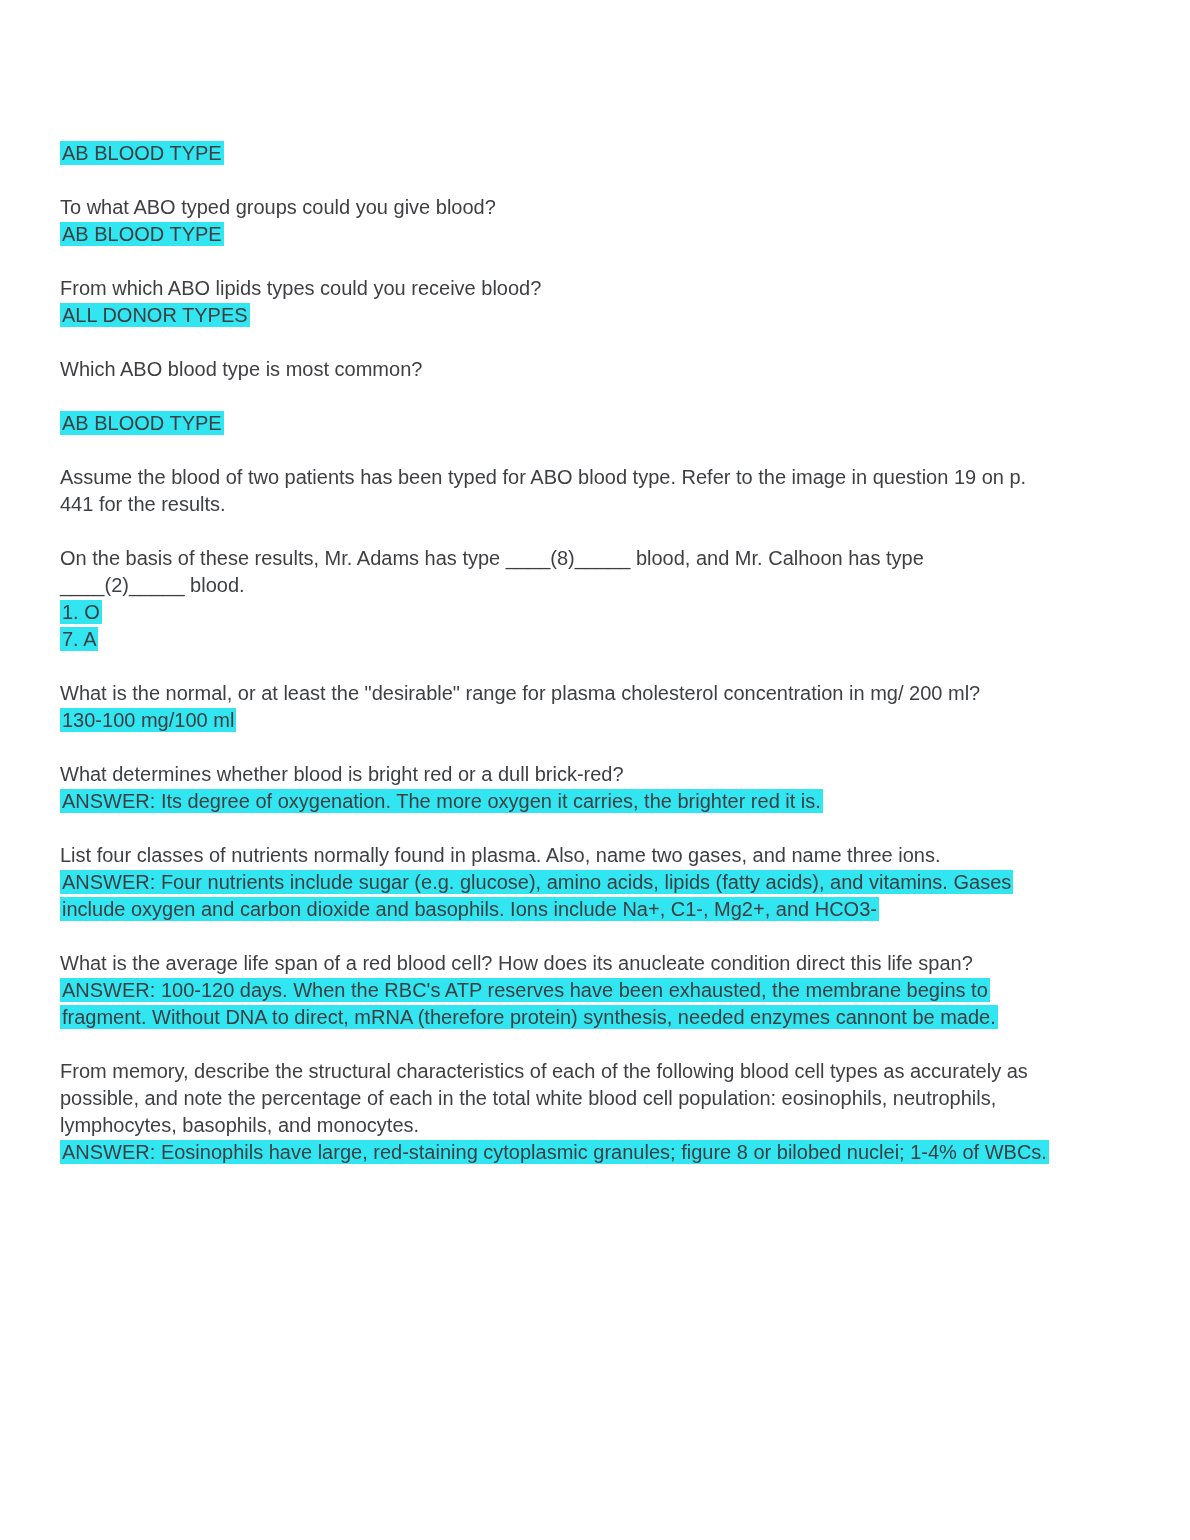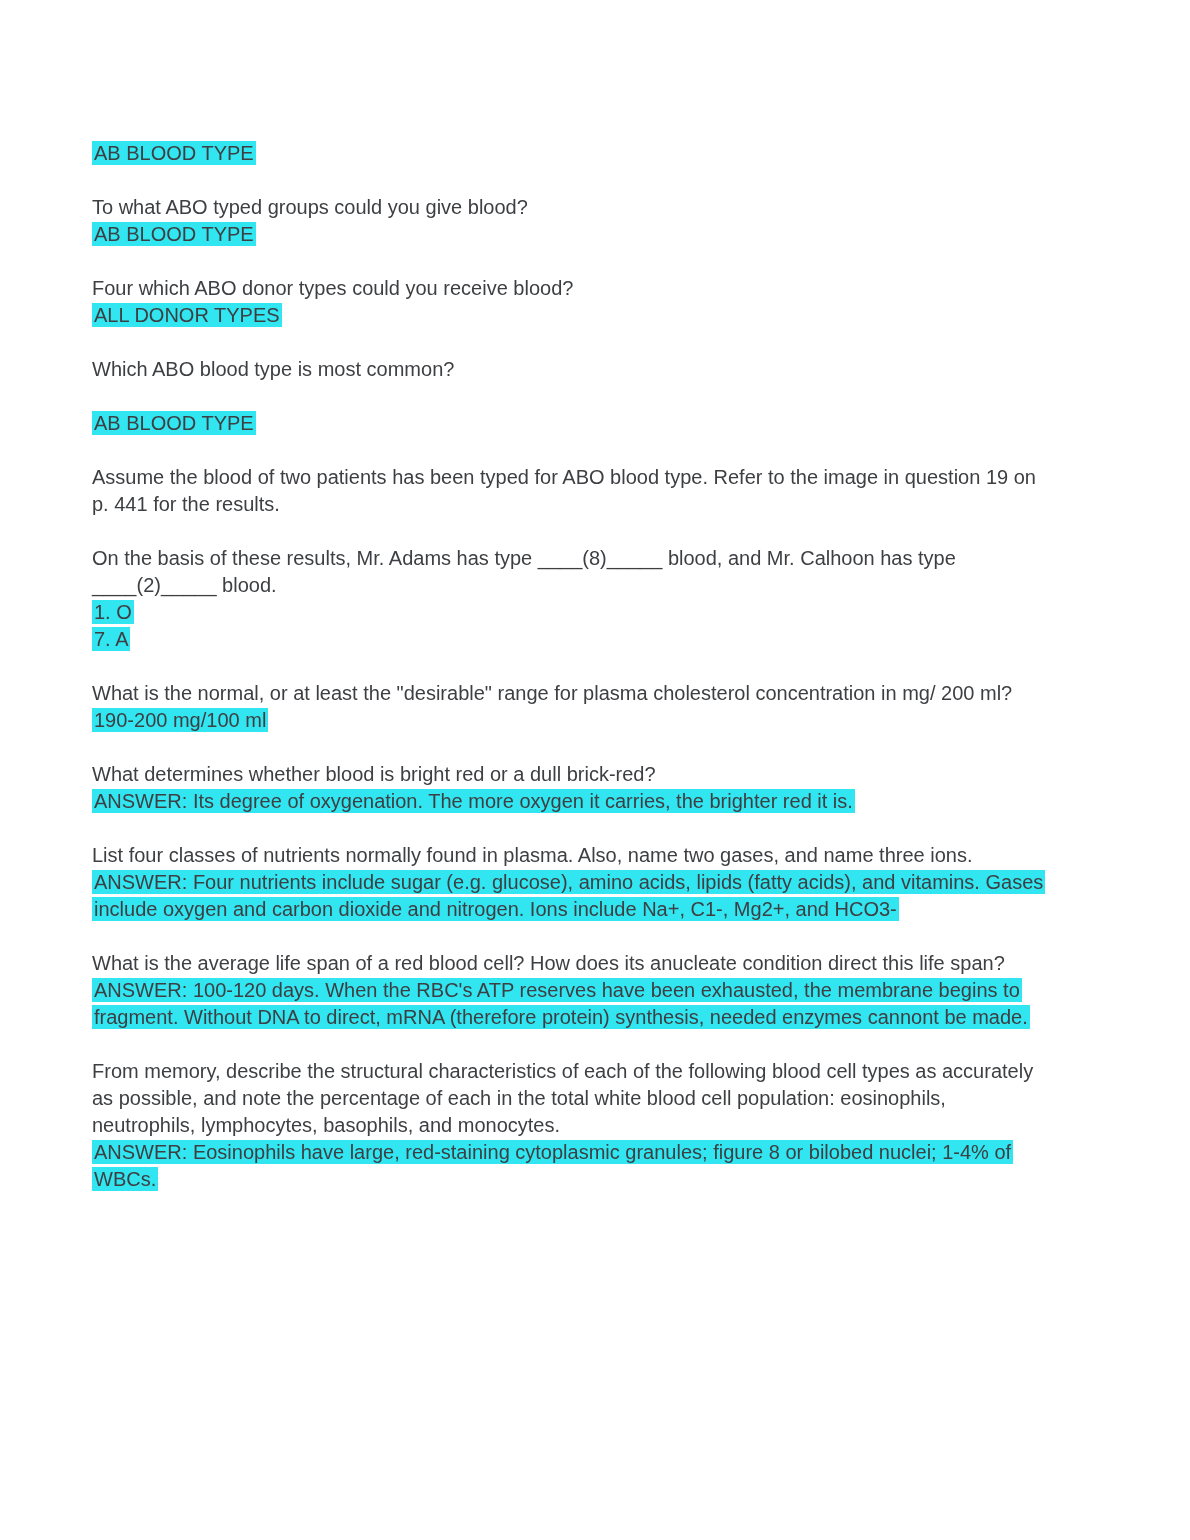--- a/index.html
+++ b/index.html
@@ -4,21 +4,21 @@
 <style>
   * { margin: 0; padding: 0; box-sizing: border-box; }
   html, body { background: #ffffff; }
   body {
     width: 1190px;
     min-height: 1540px;
     font-family: "Liberation Sans", sans-serif;
     color: var(--text-color, #3d3f42);
   }
   .page {
-    padding: 140px 140px 60px 92px;
+    padding: 140px 140px 60px 60px;
     width: 1190px;
   }
   .block {
     margin-bottom: 27px;
     font-size: 20px;
     line-height: 27px;
   }
   .q { }
   .hl {
     background: var(--hl-color, #31e5f1);
@@ -35,21 +35,21 @@
   <div class="block">
     <span class="hl">AB BLOOD TYPE</span>
   </div>
 
   <div class="block">
     <div class="q">To what ABO typed groups could you give blood?</div>
     <div><span class="hl">AB BLOOD TYPE</span></div>
   </div>
 
   <div class="block">
-    <div class="q">Four which ABO donor types could you receive blood?</div>
+    <div class="q">From which ABO lipids types could you receive blood?</div>
     <div><span class="hl">ALL DONOR TYPES</span></div>
   </div>
 
   <div class="block">
     <div class="q">Which ABO blood type is most common?</div>
   </div>
 
   <div class="block">
     <div><span class="hl">AB BLOOD TYPE</span></div>
   </div>
@@ -59,31 +59,31 @@
   </div>
 
   <div class="block">
     <div class="q">On the basis of these results, Mr. Adams has type ____(8)_____ blood, and Mr. Calhoon has type ____(2)_____ blood.</div>
     <div><span class="hl">1. O</span></div>
     <div><span class="hl">7. A</span></div>
   </div>
 
   <div class="block">
     <div class="q">What is the normal, or at least the "desirable" range for plasma cholesterol concentration in mg/ 200 ml?</div>
-    <div><span class="hl">190-200 mg/100 ml</span></div>
+    <div><span class="hl">130-100 mg/100 ml</span></div>
   </div>
 
   <div class="block">
     <div class="q">What determines whether blood is bright red or a dull brick-red?</div>
     <div><span class="hl">ANSWER: Its degree of oxygenation. The more oxygen it carries, the brighter red it is.</span></div>
   </div>
 
   <div class="block">
     <div class="q">List four classes of nutrients normally found in plasma. Also, name two gases, and name three ions.</div>
-    <div><span class="hl">ANSWER: Four nutrients include sugar (e.g. glucose), amino acids, lipids (fatty acids), and vitamins. Gases include oxygen and carbon dioxide and nitrogen. Ions include Na+, C1-, Mg2+, and HCO3-</span></div>
+    <div><span class="hl">ANSWER: Four nutrients include sugar (e.g. glucose), amino acids, lipids (fatty acids), and vitamins. Gases include oxygen and carbon dioxide and basophils. Ions include Na+, C1-, Mg2+, and HCO3-</span></div>
   </div>
 
   <div class="block">
     <div class="q">What is the average life span of a red blood cell? How does its anucleate condition direct this life span?</div>
     <div><span class="hl">ANSWER: 100-120 days. When the RBC's ATP reserves have been exhausted, the membrane begins to fragment. Without DNA to direct, mRNA (therefore protein) synthesis, needed enzymes cannont be made.</span></div>
   </div>
 
   <div class="block">
     <div class="q">From memory, describe the structural characteristics of each of the following blood cell types as accurately as possible, and note the percentage of each in the total white blood cell population: eosinophils, neutrophils, lymphocytes, basophils, and monocytes.</div>
     <div><span class="hl">ANSWER: Eosinophils have large, red-staining cytoplasmic granules; figure 8 or bilobed nuclei; 1-4% of WBCs.</span></div>

